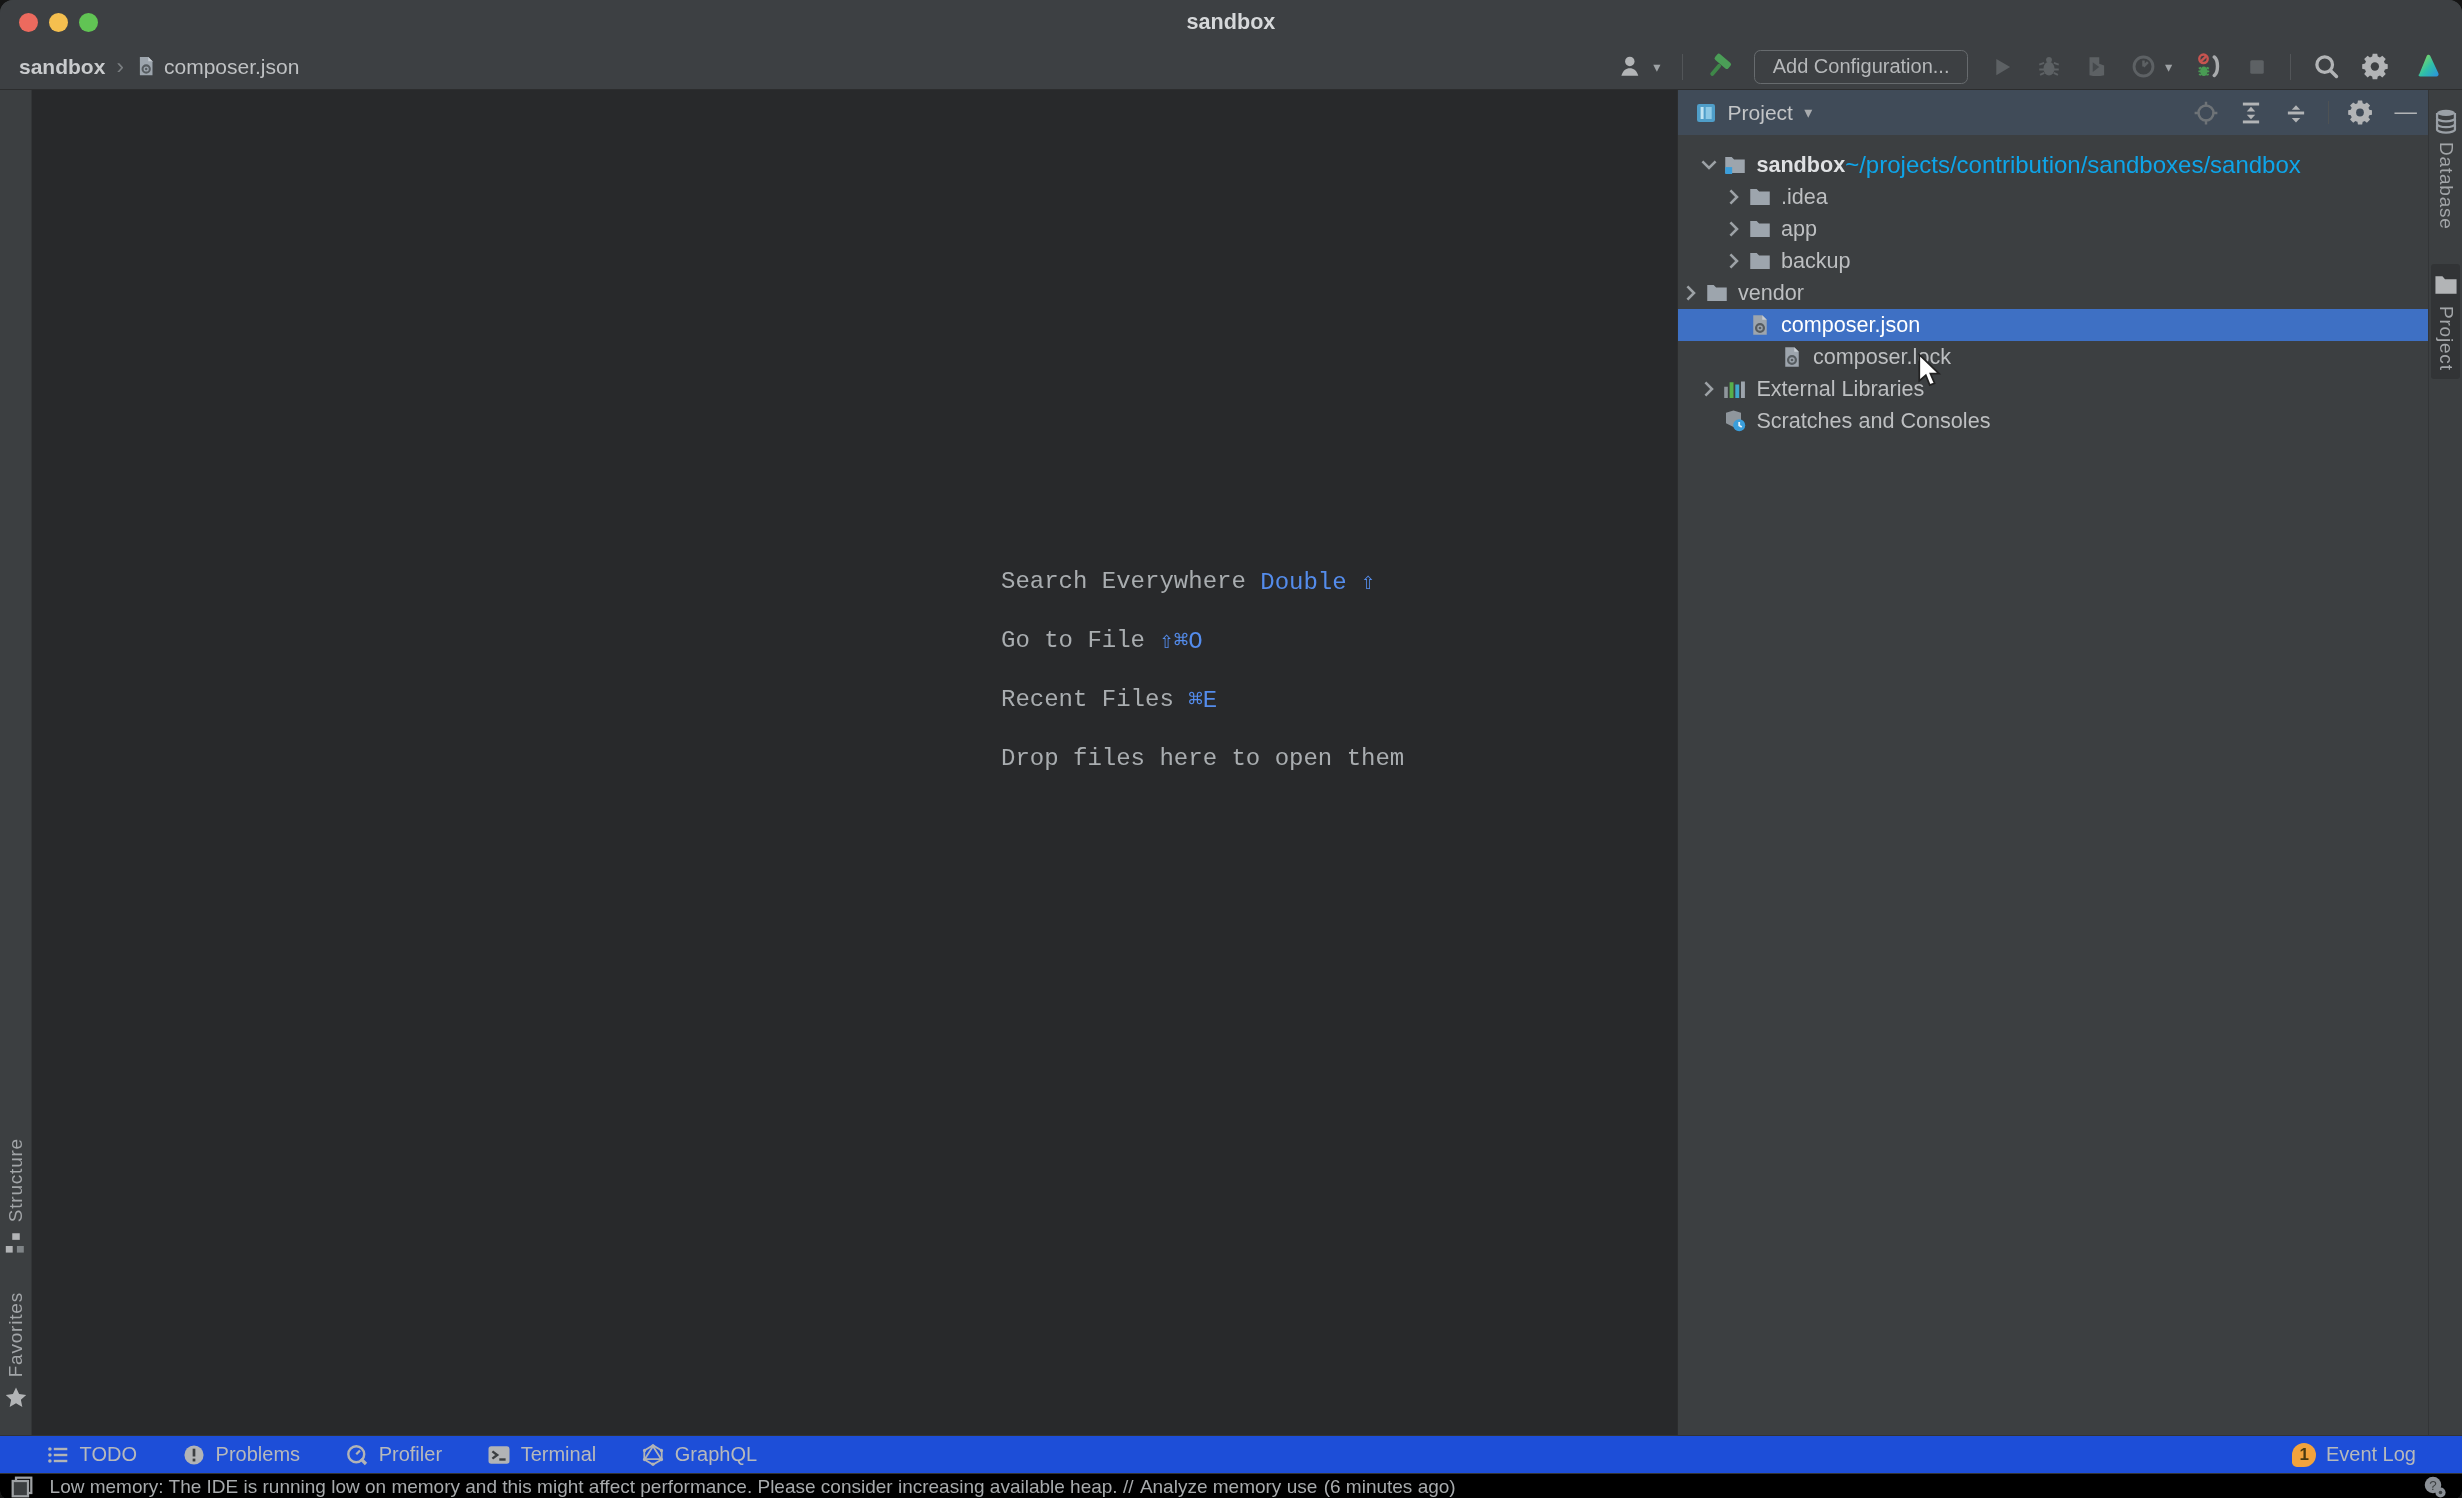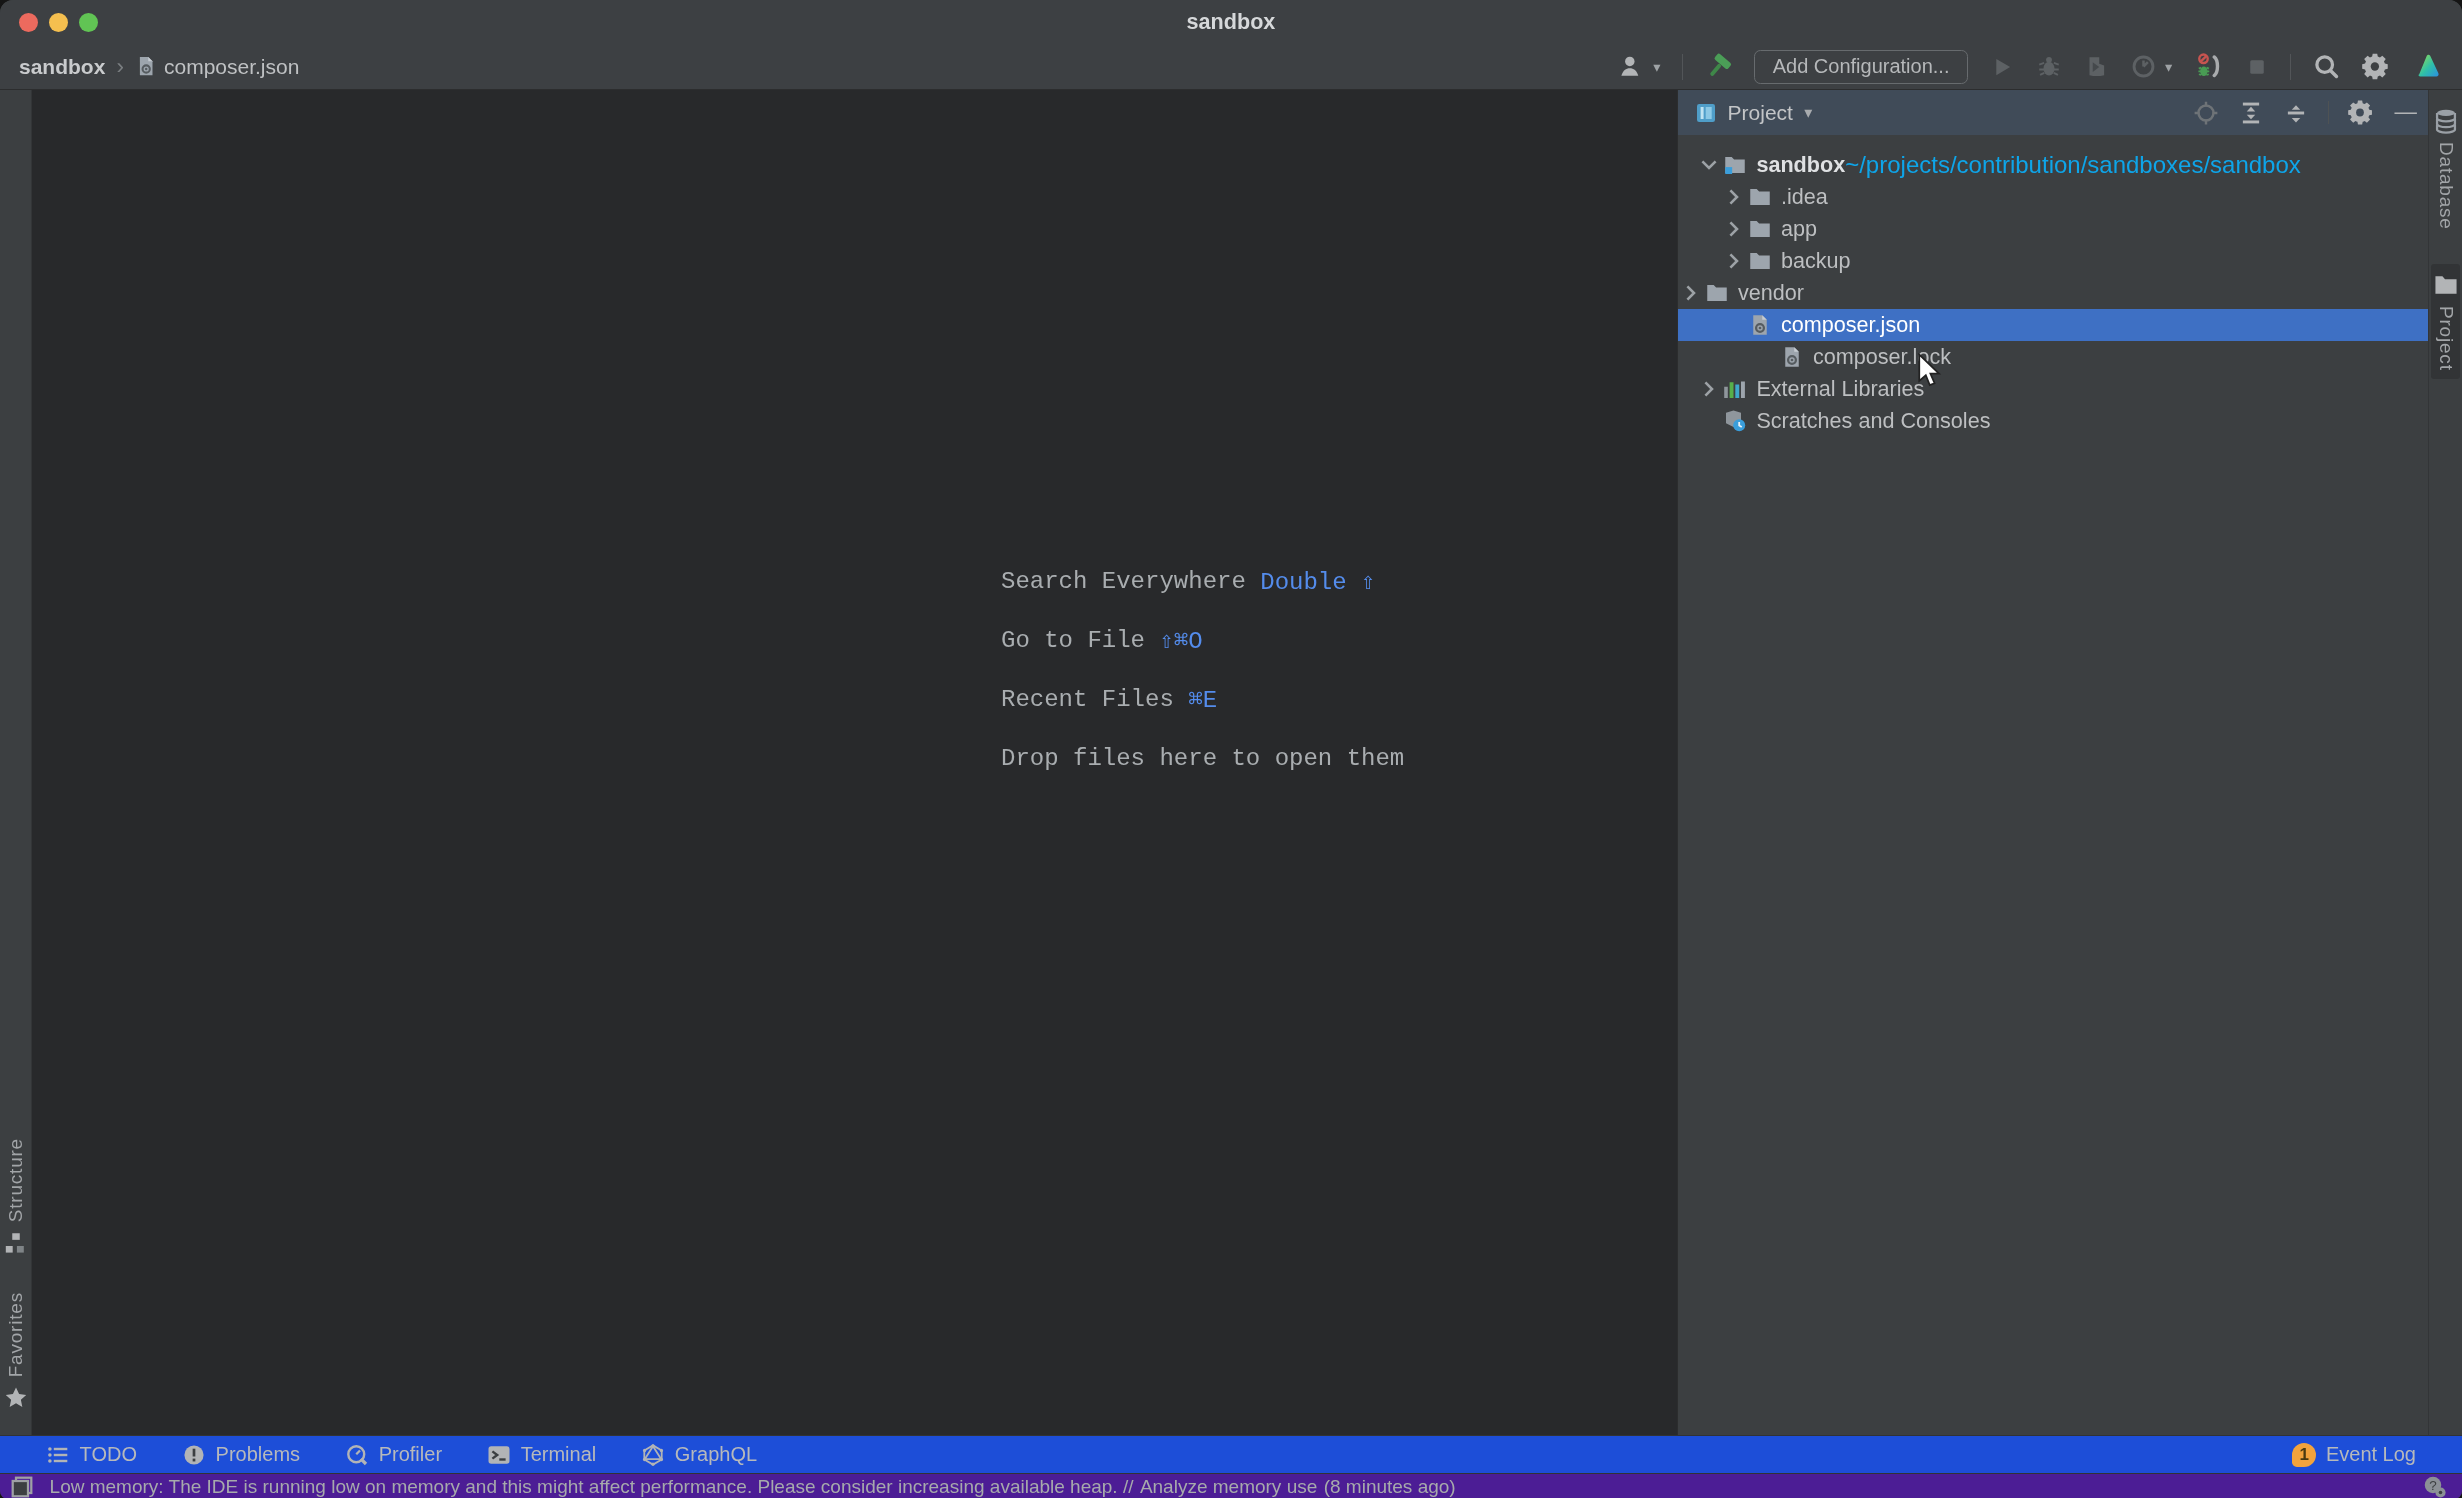--- a/index.html
+++ b/index.html
@@ -60,21 +60,21 @@
   .tr-label.bold{font-weight:700;color:#dfe1e3;}
   .tree-row.selected .tr-label{color:#fff;}
   .tr-path{color:#0ea5e9;font-size:24px;}
   
   .bottombar{height:38px;background:#1d4ed8;border-top:1.6px solid #313335;display:flex;align-items:center;padding-left:46px;}
   .bb-item{display:flex;align-items:center;gap:9.6px;margin-right:45px;font-size:20px;color:#b7b9bb;}
   .eventlog{margin-left:auto;display:flex;align-items:center;gap:9.6px;padding-right:46px;font-size:20px;color:#b7b9bb;}
   .badge{width:24px;height:24px;background:var(--badge-orange,#f2a33c);border-radius:50% 50% 50% 4.8px;
     display:flex;align-items:center;justify-content:center;color:#4a3a10;font-size:17px;font-weight:700;}
   
-  .statusbar{height:26px;background:#4c1d95;border-top:1.6px solid #313335;display:flex;align-items:center;font-size:19px;color:#a7aaac;padding:0 14.4px 0 9.6px;}
+  .statusbar{height:26px;background:#000000;border-top:1.6px solid #313335;display:flex;align-items:center;font-size:19px;color:#a7aaac;padding:0 14.4px 0 9.6px;}
   .sb-msg{margin-left:16px;white-space:nowrap;}
   .sb-link{color:#a7aaac;margin-left:6.4px;}
   .sb-time{color:#a7aaac;margin-left:6.4px;}
   .sb-right{margin-left:auto;display:flex;align-items:center;gap:6.4px;}
   .cursor{position:absolute;left:1916px;top:353px;z-index:50;}
 </style>
 </head>
 <body>
 
 <div class="app" style="--accent: #3e70c4; --shortcut-blue: #548cec; --badge-orange: #f2a33c;">
@@ -488,21 +488,21 @@
 
   <div class="statusbar">
     <span class="icon">
       <svg width="24" height="24" viewBox="0 0 16 16">
           <rect x="4" y="1.8" width="10.2" height="10.2" fill="none" stroke="#9ea1a4" stroke-width="1.5"></rect>
           <rect x="1.8" y="4" width="10.2" height="10.2" fill="#3c3f41" stroke="#9ea1a4" stroke-width="1.5"></rect>
         </svg>
     </span>
     <span class="sb-msg">Low memory: The IDE is running low on memory and this might affect performance. Please consider increasing available heap. //</span>
     <span class="sb-link">Analyze memory use</span>
-    <span class="sb-time">(8 minutes ago)</span>
+    <span class="sb-time">(6 minutes ago)</span>
     <span class="sb-right">
       <span class="icon">
         <svg width="27" height="27" viewBox="0 0 18 18" style="font-size:24px">
             <circle cx="8" cy="8" r="5.5" fill="#8b9096"></circle>
             <text x="8" y="11" font-size="9" font-family="Liberation Sans, sans-serif" fill="#3c3f41" text-anchor="middle">?</text>
             <circle cx="13" cy="13" r="3.4" fill="#8b9096"></circle>
             <circle cx="13" cy="13" r="1.2" fill="#3c3f41"></circle>
           </svg>
       </span>
     </span>

